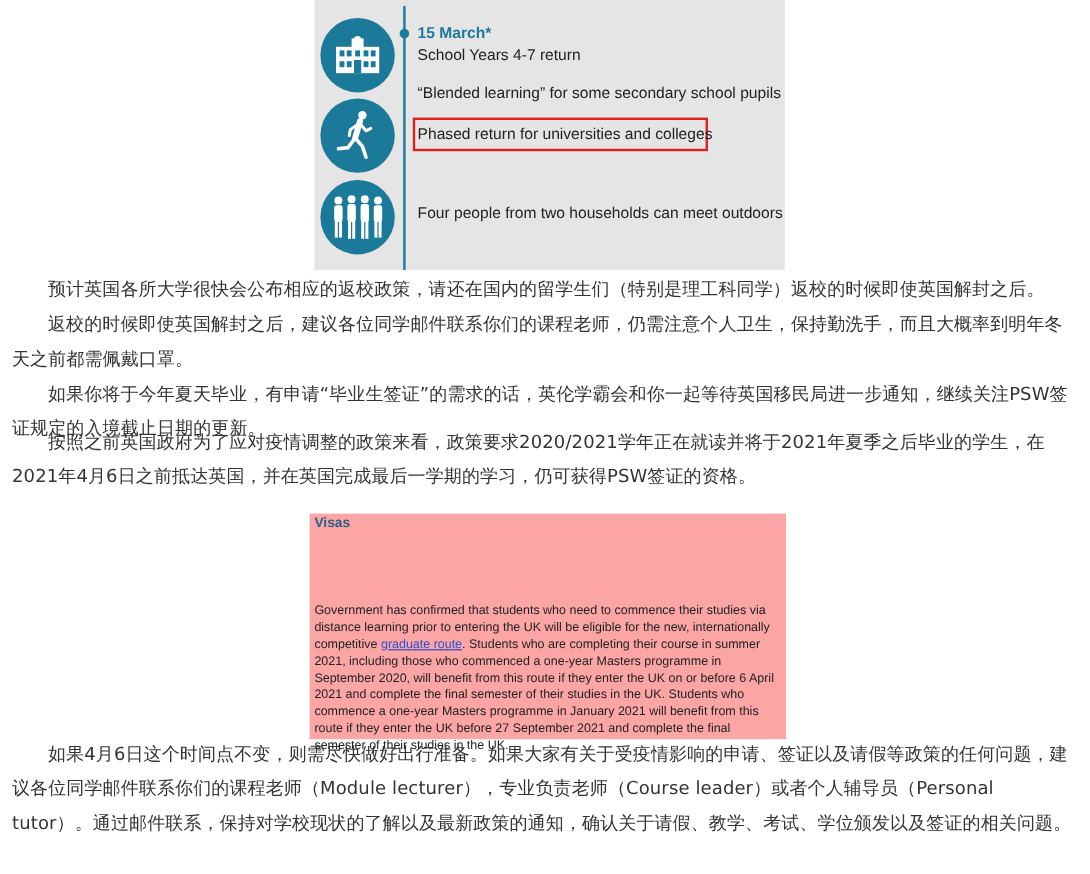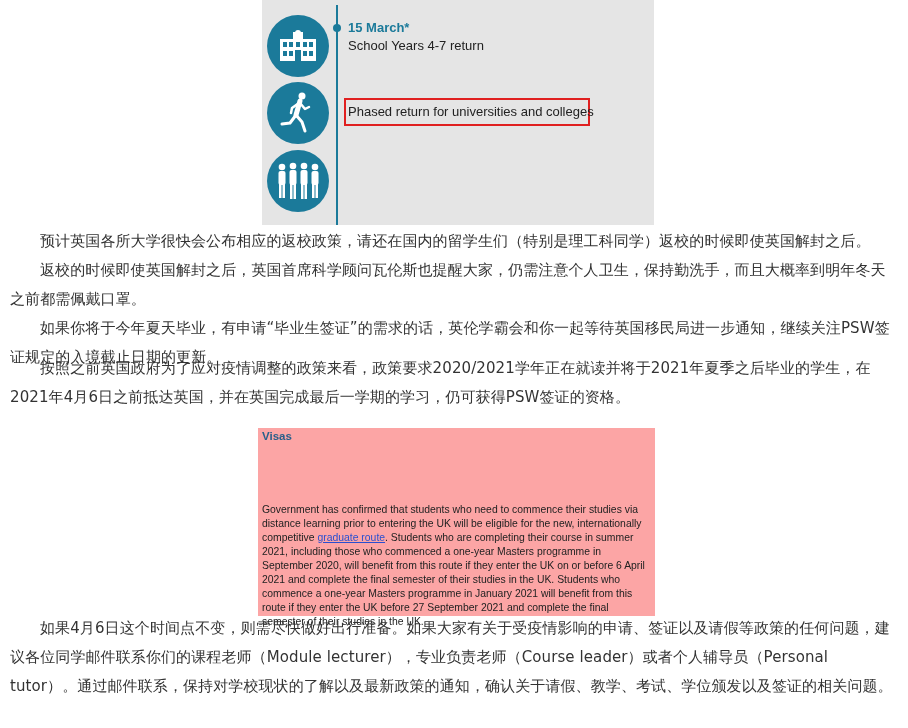--- a/index.html
+++ b/index.html
@@ -111,26 +111,28 @@
         <circle cx="40" cy="8" r="3.3"></circle>
           <rect x="36.5" y="12" width="7" height="14" rx="2"></rect>
           <rect x="37" y="25" width="2.5" height="14"></rect>
           <rect x="40.5" y="25" width="2.5" height="14"></rect>
       </g>
     </svg>
   </div>
 
   <div class="tl-text tl-date" style="top:20px;">15 March*</div>
   <div class="tl-text" style="top:38px;">School Years 4-7 return</div>
+  <div class="tl-text" style="top:70px;">“Blended learning” for some secondary school pupils</div>
   <div class="tl-highlight"></div>
   <div class="tl-text" style="top:104px;">Phased return for universities and colleges</div>
+  <div class="tl-text" style="top:170px;">Four people from two households can meet outdoors</div>
 </div>
 
 <p class="para" style="top:227px;">预计英国各所大学很快会公布相应的返校政策，请还在国内的留学生们（特别是理工科同学）返校的时候即使英国解封之后。</p>
-<p class="para" style="top:256px;">返校的时候即使英国解封之后，英国首席科学顾问瓦伦斯也提醒大家，仍需注意个人卫生，保持勤洗手，而且大概率到明年冬天之前都需佩戴口罩。</p>
+<p class="para" style="top:256px;">返校的时候即使英国解封之后，建议各位同学邮件联系你们的课程老师，仍需注意个人卫生，保持勤洗手，而且大概率到明年冬天之前都需佩戴口罩。</p>
 <p class="para" style="top:314px;">如果你将于今年夏天毕业，有申请“毕业生签证”的需求的话，英伦学霸会和你一起等待英国移民局进一步通知，继续关注PSW签证规定的入境截止日期的更新。</p>
 <p class="para" style="top:354px;">按照之前英国政府为了应对疫情调整的政策来看，政策要求2020/2021学年正在就读并将于2021年夏季之后毕业的学生，在2021年4月6日之前抵达英国，并在英国完成最后一学期的学习，仍可获得PSW签证的资格。</p>
 
 <div class="visas-figure">
   <div class="visas-title">Visas</div>
   <p class="visas-p" style="top:75px;"><span>Government has confirmed that students who need to commence their studies via distance learning prior to entering the UK will be eligible for the new, internationally competitive </span><span class="visas-link">graduate route</span><span>. Students who are completing their course in summer 2021, including those who commenced a one-year Masters programme in September 2020, will benefit from this route if they enter the UK on or before 6 April 2021 and complete the final semester of their studies in the UK. Students who commence a one-year Masters programme in January 2021 will benefit from this route if they enter the UK before 27 September 2021 and complete the final semester of their studies in the UK.</span></p>
 </div>
 
 <p class="para" style="top:614px;">如果4月6日这个时间点不变，则需尽快做好出行准备。如果大家有关于受疫情影响的申请、签证以及请假等政策的任何问题，建议各位同学邮件联系你们的课程老师（Module lecturer），专业负责老师（Course leader）或者个人辅导员（Personal tutor）。通过邮件联系，保持对学校现状的了解以及最新政策的通知，确认关于请假、教学、考试、学位颁发以及签证的相关问题。</p>
 

